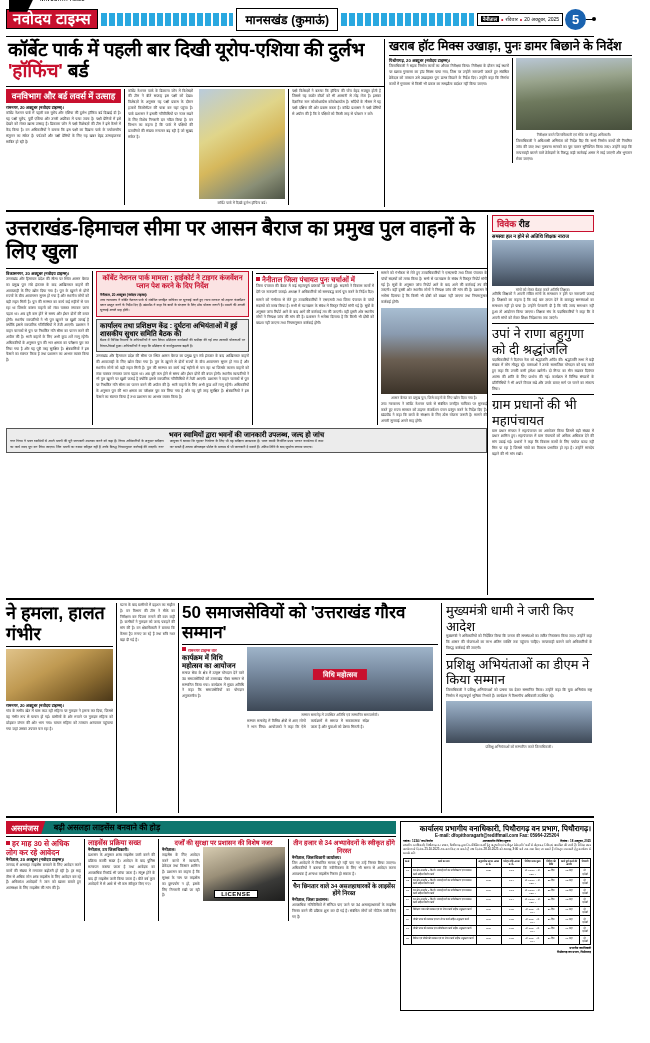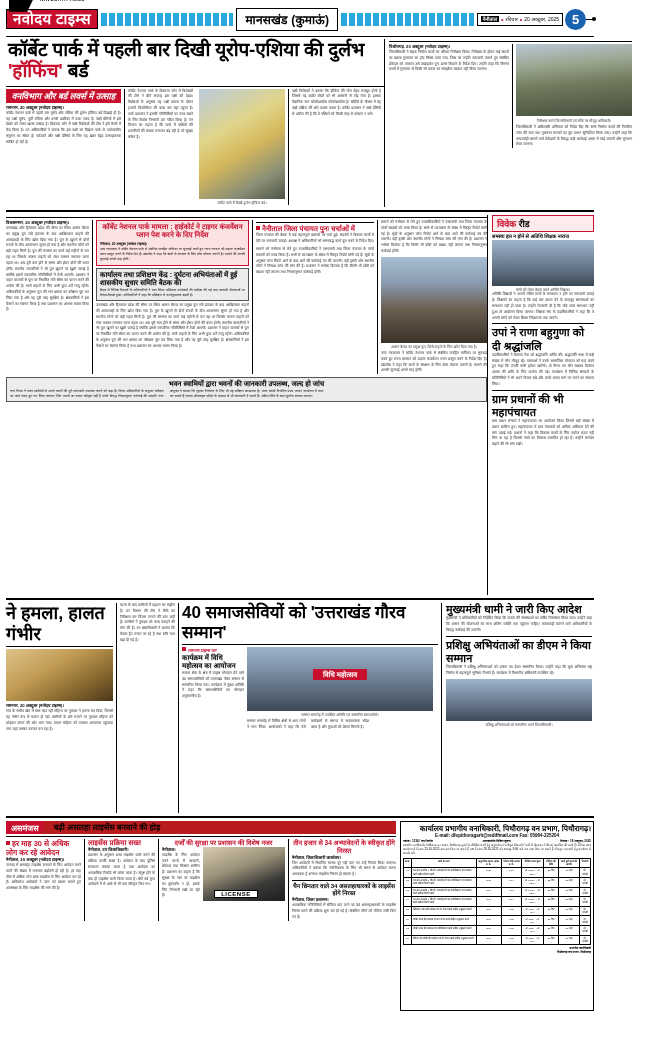--- a/index.html
+++ b/index.html
@@ -48,21 +48,21 @@
   .pagetail::after { content:''; position:absolute; right:-2px; top:-1.5px; width:4px; height:4px; border-radius:50%; background:#000; }
 
   .rule { border-top: 1.5px solid #000; margin: 2px 0; }
   .rule-thin { border-top: .7px solid #000; margin: 2px 0; }
   .rule-dbl { border-top: 2.5px solid #000; margin: 3px 0; }
 
   
   .hl-xl { font-size: 19px; font-weight: bold; line-height: 1.12; letter-spacing: -.2px; }
   .hl-lg { font-size: 16px; font-weight: bold; line-height: 1.15; }
   .hl-md { font-size: 12.5px; font-weight: bold; line-height: 1.15; }
-  .hl-sm { font-size: 11px; font-weight: bold; line-height: 1.2; }
+  .hl-sm { font-size: 13px; font-weight: normal; line-height: 1.2; }
   .hl-xs { font-size: 7px; font-weight: bold; line-height: 1.2; }
   .red { color: #c8102e; }
 
   .body-txt {
     font-size: 3.6px; line-height: 1.62; text-align: justify;
     color: #1a1a1a; word-spacing: .2px;
   }
   .byline { font-size: 4.2px; font-weight: bold; margin-bottom: 1px; }
   .cap { font-size: 3.6px; text-align: center; padding-top: 1px; color: #333; }
 
@@ -85,21 +85,21 @@
   .ph.grp  { background: linear-gradient(180deg,#9fb4c9 0%,#7d90a6 35%,#5c6b7d 70%,#3d4856 100%); }
   .ph.gun  { background: linear-gradient(160deg,#d8cdb2 0%,#9a8f78 40%,#3a3a38 70%,#1d1d1c 100%); }
   .ph.leop { background: linear-gradient(150deg,#e0c38a 0%,#c09a52 40%,#8a6a30 70%,#4a3718 100%); }
   .ph.bldg { background: linear-gradient(180deg,#a8bed2 0%,#8a9bb0 30%,#6b5f52 60%,#3b3228 100%); }
 
   .col-rule { border-left: .7px solid #000; }
 
   
   .graybox { background: #ececec; border: .8px solid #555; padding: 2px 3px; }
   .pinkbox { background: #fbe3e3; border: .8px solid #c8102e; padding: 2px 3px; }
-  .tintbox { background: #b91c1c; text-align: right; }
+  .tintbox { background: #0f766e; text-align: right; }
 
   
   .sec { display: flex; }
   .c { padding: 0 3px; }
 
   
   .side-head { border: 1px solid #c8102e; background:#fdeceb; padding: 1px 4px; font-size: 9px; font-weight: bold; }
   .side-sub { font-size: 5px; font-weight: bold; padding: 1px 0; line-height: 1.25; }
 
   
@@ -185,61 +185,63 @@
   <div class="sec" style="height:168px;">
 
     <div style="width:385px;">
       <div class="hl-xl" style="padding:0 2px 2px 2px;">
         <span>कॉर्बेट पार्क में पहली बार दिखी यूरोप-एशिया की दुर्लभ </span><span class="red">'हॉफिंच'</span><span> बर्ड</span>
       </div>
       <div class="rule-thin"></div>
       <div style="display:flex;">
 
         <div style="width:118px;padding-right:3px;">
-          <div class="redband" style="margin-bottom:2px;font-style:italic;">वनविभाग और बर्ड लवर्स में उत्साह</div>
+          <div class="redband" style="margin-bottom:2px;">वनविभाग और बर्ड लवर्स में उत्साह</div>
           <div class="byline">रामनगर, 20 अक्टूबर (नवोदय टाइम्स)।</div>
           <div class="body-txt">कॉर्बेट नेशनल पार्क में पहली बार यूरोप और एशिया की दुर्लभ हॉफिंच बर्ड दिखाई दी है। यह पक्षी यूरोप, पूर्वी एशिया और उत्तरी अफ्रीका में पाया जाता है। पक्षी प्रेमियों में इसे देखने को लेकर खासा उत्साह है। ढिकाला जोन में पक्षी विशेषज्ञों की टीम ने इसे कैमरे में कैद किया है। वन अधिकारियों ने बताया कि इस पक्षी का दिखना पार्क के पर्यावरणीय संतुलन का संकेत है। पर्यटकों और पक्षी प्रेमियों के लिए यह खबर बेहद उत्साहजनक साबित हो रही है।</div>
         </div>
 
         <div class="col-rule" style="width:72px;padding:0 3px;">
           <div class="body-txt">कॉर्बेट नेशनल पार्क के ढिकाला जोन में विशेषज्ञों की टीम ने बीते सप्ताह इस पक्षी को देखा। विशेषज्ञों के अनुसार यह पक्षी प्रवास के दौरान हजारों किलोमीटर की यात्रा कर यहां पहुंचा है। पार्क प्रशासन ने इसकी गतिविधियों पर नजर रखने के लिए विशेष निगरानी दल गठित किया है। वन विभाग का कहना है कि पार्क में पक्षियों की प्रजातियों की संख्या लगातार बढ़ रही है जो सुखद संकेत है।</div>
         </div>
 
         <div style="width:92px;padding:0 3px;">
           <div class="ph bird" style="height:110px;"></div>
           <div class="cap">कॉर्बेट पार्क में दिखी दुर्लभ हॉफिंच बर्ड।</div>
         </div>
 
         <div class="col-rule" style="width:96px;padding:0 3px;">
           <div class="body-txt">पक्षी विशेषज्ञों ने बताया कि हॉफिंच की चोंच बेहद मजबूत होती है जिससे यह कठोर बीजों को भी आसानी से तोड़ लेता है। इसका वैज्ञानिक नाम कोकोथ्रास्टेस कोकोथ्रास्टेस है। सर्दियों के मौसम में यह पक्षी दक्षिण की ओर प्रवास करता है। कॉर्बेट प्रशासन ने पक्षी प्रेमियों से अपील की है कि वे पक्षियों को किसी तरह से परेशान न करें।</div>
         </div>
       </div>
     </div>
 
     <div class="col-rule" style="width:253px;padding-left:4px;">
+      <div class="hl-md">खराब हॉट मिक्स उखाड़ा, पुनः डामर बिछाने के निर्देश</div>
       <div class="rule-thin"></div>
       <div style="display:flex;gap:3px;">
         <div style="width:120px;">
           <div class="byline">पिथौरागढ़, 20 अक्टूबर (नवोदय टाइम्स)।</div>
           <div class="body-txt">जिलाधिकारी ने सड़क निर्माण कार्यों का औचक निरीक्षण किया। निरीक्षण के दौरान कई स्थानों पर खराब गुणवत्ता का हॉट मिक्स पाया गया, जिस पर उन्होंने नाराजगी जताते हुए संबंधित ठेकेदार को तत्काल उसे उखाड़कर पुनः डामर बिछाने के निर्देश दिए। उन्होंने कहा कि निर्माण कार्यों में गुणवत्ता से किसी भी प्रकार का समझौता बर्दाश्त नहीं किया जाएगा।</div>
         </div>
         <div class="col-rule" style="width:120px;padding-left:3px;">
           <div class="ph road" style="height:72px;margin-bottom:1px;"></div>
           <div class="cap" style="margin-bottom:2px;">निरीक्षण करते जिलाधिकारी एवं मौके पर मौजूद अधिकारी।</div>
           <div class="body-txt">जिलाधिकारी ने अधिशासी अभियंता को निर्देश दिए कि सभी निर्माण कार्यों की नियमित जांच की जाए तथा गुणवत्ता मानकों का पूरा पालन सुनिश्चित किया जाए। उन्होंने कहा कि लापरवाही बरतने वाले ठेकेदारों के विरुद्ध कड़ी कार्रवाई अमल में लाई जाएगी और भुगतान रोका जाएगा।</div>
         </div>
       </div>
     </div>
   </div>
 
   <div class="rule-dbl"></div>
 
   <div class="sec" style="height:380px;">
 
     <div style="width:487px;">
+      <div class="hl-xl" style="font-size:20.5px;padding:2px 0 3px 0;">उत्तराखंड-हिमाचल सीमा पर आसन बैराज का प्रमुख पुल वाहनों के लिए खुला</div>
       <div class="rule-thin"></div>
 
       <div style="display:flex;">
 
         <div style="width:86px;padding-right:3px;">
           <div class="byline">विकासनगर, 20 अक्टूबर (नवोदय टाइम्स)।</div>
           <div class="body-txt">उत्तराखंड और हिमाचल प्रदेश की सीमा पर स्थित आसन बैराज का प्रमुख पुल लंबे इंतजार के बाद आखिरकार वाहनों की आवाजाही के लिए खोल दिया गया है। पुल के खुलने से दोनों राज्यों के बीच आवागमन सुगम हो गया है और स्थानीय लोगों को बड़ी राहत मिली है। पुल की मरम्मत का कार्य कई महीनों से चल रहा था जिसके कारण वाहनों को लंबा चक्कर लगाकर जाना पड़ता था। अब दूरी कम होने से समय और ईंधन दोनों की बचत होगी। स्थानीय व्यापारियों ने भी पुल खुलने पर खुशी जताई है क्योंकि इससे व्यापारिक गतिविधियों में तेजी आएगी। प्रशासन ने वाहन चालकों से पुल पर निर्धारित गति सीमा का पालन करने की अपील की है। भारी वाहनों के लिए अभी कुछ शर्तें लागू रहेंगी। अधिकारियों के अनुसार पुल की भार क्षमता का परीक्षण पूरा कर लिया गया है और यह पूरी तरह सुरक्षित है। क्षेत्रवासियों ने इस फैसले का स्वागत किया है तथा प्रशासन का आभार व्यक्त किया है।</div>
         </div>
 
         <div class="col-rule" style="width:160px;padding:0 3px;">
@@ -304,21 +306,21 @@
       <div class="ph leop" style="height:52px;margin-bottom:2px;"></div>
       <div class="byline">रामनगर, 20 अक्टूबर (नवोदय टाइम्स)।</div>
       <div class="body-txt">गांव के समीप खेत में घास काट रही महिला पर गुलदार ने हमला कर दिया, जिससे वह गंभीर रूप से घायल हो गई। ग्रामीणों के शोर मचाने पर गुलदार महिला को छोड़कर जंगल की ओर भाग गया। घायल महिला को तत्काल अस्पताल पहुंचाया गया जहां उसका उपचार चल रहा है।</div>
     </div>
 
     <div class="col-rule" style="width:62px;padding:0 3px;">
       <div class="body-txt">घटना के बाद ग्रामीणों में दहशत का माहौल है। वन विभाग की टीम ने मौके का निरीक्षण कर पिंजरा लगाने की बात कही है। ग्रामीणों ने गुलदार को जल्द पकड़ने की मांग की है। वन क्षेत्राधिकारी ने बताया कि कैमरा ट्रैप लगाए जा रहे हैं तथा रात्रि गश्त बढ़ा दी गई है।</div>
     </div>
 
     <div class="col-rule" style="width:263px;padding:0 3px;">
-      <div class="hl-lg" style="font-size:17px;">40 समाजसेवियों को 'उत्तराखंड गौरव सम्मान'</div>
+      <div class="hl-lg" style="font-size:17px;">50 समाजसेवियों को 'उत्तराखंड गौरव सम्मान'</div>
       <div class="rule-thin"></div>
       <div style="display:flex;gap:3px;">
         <div style="width:62px;">
           <div class="byline bullet-red red">रामनगर टाइम्स वार</div>
           <div class="hl-xs">कार्यक्रम में विधि महोत्सव का आयोजन</div>
           <div class="body-txt">समाज सेवा के क्षेत्र में उत्कृष्ट योगदान देने वाले 30 समाजसेवियों को उत्तराखंड गौरव सम्मान से सम्मानित किया गया। कार्यक्रम में मुख्य अतिथि ने कहा कि समाजसेवियों का योगदान अनुकरणीय है।</div>
         </div>
         <div style="width:186px;">
           <div class="ph grp" style="height:64px;position:relative;">
             <div style="position:absolute;left:50%;top:34%;transform:translateX(-50%);background:#c8102e;color:#fff;font-size:7px;font-weight:bold;padding:1px 10px;">विधि महोत्सव</div>

